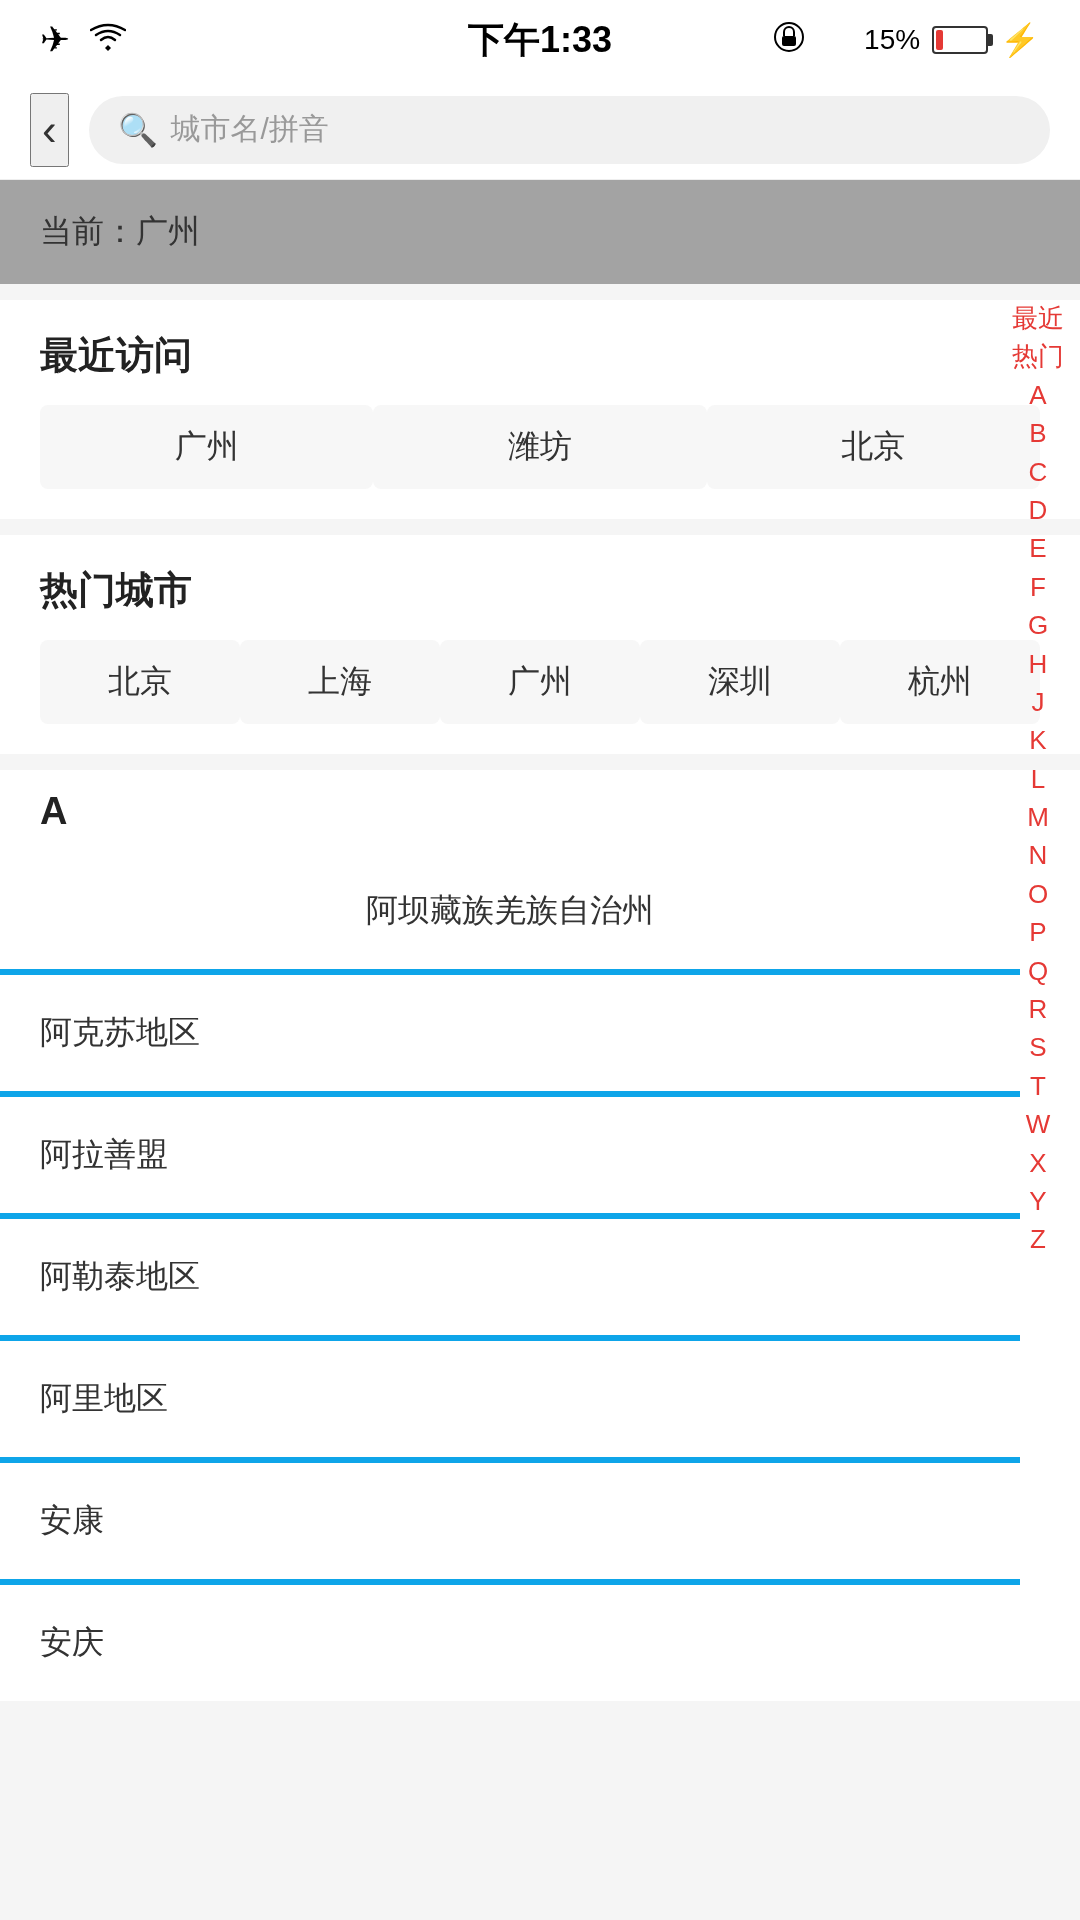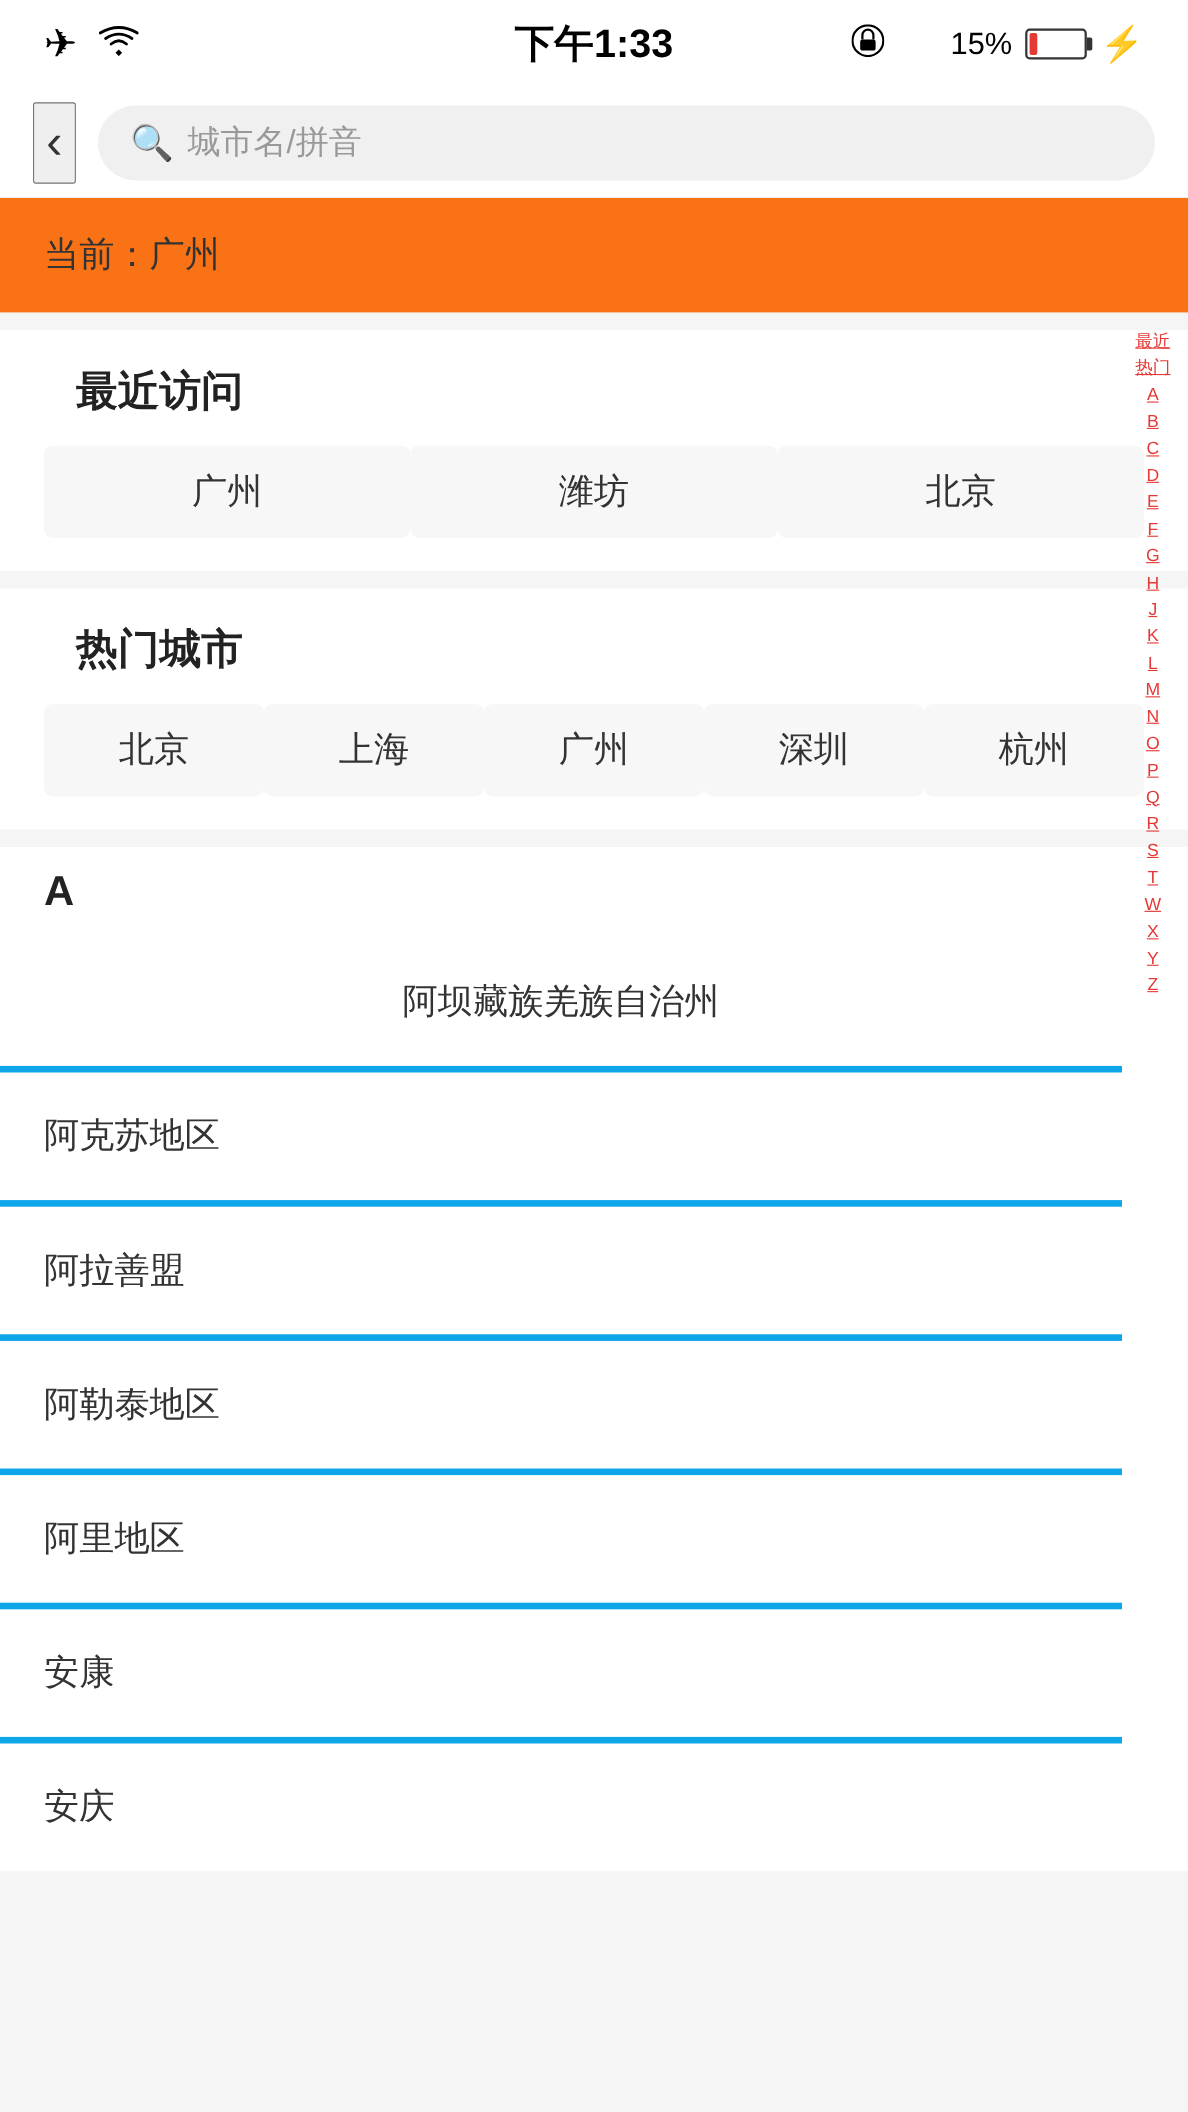--- a/index.html
+++ b/index.html
@@ -108,39 +108,38 @@
       font-size: 32px;
       color: #999;
     }
     .search-placeholder {
       font-size: 30px;
       color: #999;
     }
 
     
     .current-city {
-      background: #f97316;
+      background: #a3a3a3;
       padding: 30px 40px;
       font-size: 32px;
       color: #333;
       margin-bottom: 16px;
     }
 
     
     .section {
       background: #fff;
       margin-bottom: 16px;
       padding: 30px 40px;
     }
     .section-title {
       font-size: 38px;
       font-weight: 700;
       color: #222;
       margin-bottom: 24px;
-      margin-left: 29px;
     }
 
     
     .city-grid {
       display: flex;
       flex-wrap: wrap;
     }
     .city-btn {
       flex: 1;
       min-width: 200px;
@@ -184,27 +183,26 @@
       position: fixed;
       right: 10px;
       top: 300px;
       display: flex;
       flex-direction: column;
       align-items: center;
       gap: 2px;
       z-index: 100;
     }
     .alpha-index-item {
-      font-size: 16px;
+      font-size: 26px;
       color: #e53935;
       line-height: 1.4;
       cursor: pointer;
       padding: 0 6px;
       font-weight: 500;
-      text-decoration: underline;
     }
 
     
     .plane-icon {
       font-size: 36px;
       color: #000;
     }
     .wifi-icon {
       font-size: 32px;
       color: #000;

